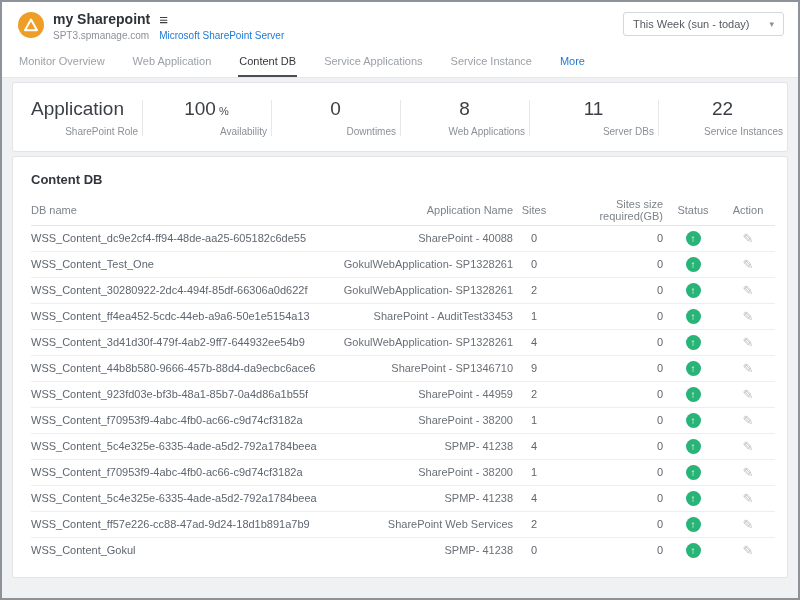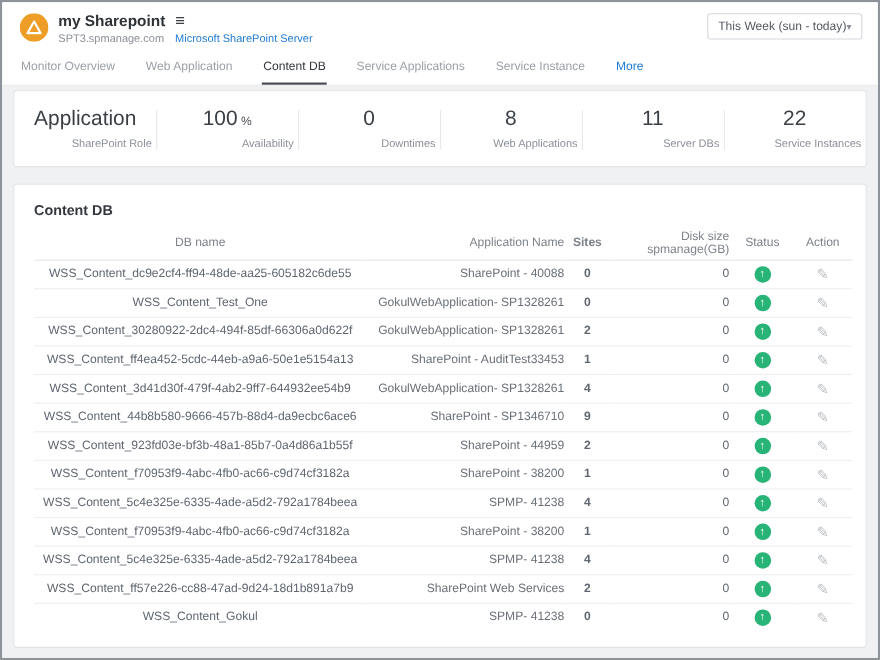--- a/index.html
+++ b/index.html
@@ -9,51 +9,51 @@
 
   
   .header { background:#fff; padding:9px 14px 5px 16px; display:flex; justify-content:space-between; align-items:flex-start; }
   .header-left { display:flex; align-items:flex-start; gap:9px; }
   .logo { width:26px; height:26px; flex:0 0 auto; margin-top:1px; }
   .title-row { display:flex; align-items:center; gap:9px; }
   .title { font-size:14px; font-weight:bold; color:#2e3338; }
   .hamburger { font-size:15px; color:#3c4043; cursor:pointer; line-height:1; }
   .subtitle { margin-top:3px; font-size:10px; color:#8b9097; display:flex; gap:10px; align-items:center; }
   .server-link { color:#1f7ad4; cursor:pointer; }
-  .range-select { border:1px solid #d4d8dd; border-radius:3px; padding:5px 9px; font-size:11px; color:#555a60; display:flex; align-items:center; gap:0; cursor:pointer; margin-top:1px; }
+  .range-select { border:1px solid #d4d8dd; border-radius:3px; padding:5px 9px; font-size:11px; color:#555a60; display:flex; align-items:center; gap:20px; cursor:pointer; margin-top:1px; }
   .caret { font-size:9px; color:#8b9097; }
 
   
   .tabs { display:flex; gap:26px; padding:0 16px; background:#fff; border-bottom:1px solid #e5e7e9; }
   .tab { font-size:11px; color:#9ba1a8; padding:9px 1px 8px; border-bottom:2px solid transparent; cursor:pointer; white-space:nowrap; }
   .tab.active { color:#33373c; border-bottom-color:#4a4e54; }
   .tab.link { color:#1f7ad4; }
 
   
-  .content { flex:1; background:#f0f1f2; padding:4px 10px; display:flex; flex-direction:column; gap:15px; overflow:hidden; }
+  .content { flex:1; background:#f0f1f2; padding:4px 10px; display:flex; flex-direction:column; gap:4px; overflow:hidden; }
   .card { background:#fff; border:1px solid #e2e4e7; border-radius:3px; }
 
   
   .summary { display:flex; padding:13px 0 12px; }
   .stat { flex:1; text-align:center; position:relative; padding:2px 4px; }
   .stat + .stat::before { content:""; position:absolute; left:0; top:50%; transform:translateY(-50%); height:36px; width:1px; background:#e6e8eb; }
   .stat-value { font-size:19px; color:#3a3f45; }
   .stat-value .suffix { font-size:11px; color:#4a4f55; }
   .stat-label { font-size:10px; color:#8b9097; margin-top:6px;text-align:right; }
 
   
   .table-card { padding:13px 18px 14px; flex:0 0 auto; }
   .table-title { font-size:13px; font-weight:bold; color:#33373d; margin:2px 0 8px; }
   table { width:100%; border-collapse:collapse; table-layout:fixed; }
   th { font-size:11px; font-weight:normal; color:#7d838b; height:30px; border-bottom:1px solid #e4e6e9; vertical-align:middle; }
   td { font-size:11px; color:#5f6670; height:26px; border-bottom:1px solid #eceef0; vertical-align:middle; overflow:hidden; white-space:nowrap; }
   tbody tr:last-child td { border-bottom:none; }
-  .col-db { width:302px; text-align:center; }
+  .col-db { width:302px; text-align:left; }
   .col-app { width:180px; text-align:right; }
-  .col-sites { width:42px; text-align:center;font-weight:bold; }
+  .col-sites { width:42px; text-align:center; }
   .col-disk { width:110px; text-align:right; padding-right:2px; }
   .col-status { width:56px; text-align:center; }
   .col-action { width:54px; text-align:center; }
   td.col-app { color:#6a7077; }
   .status-up { display:inline-block; width:15px; height:15px; border-radius:50%; background:#28b377; color:#fff; font-size:10px; font-weight:bold; line-height:15px; text-align:center; }
   .pencil { color:#b9bdc2; font-size:13px; cursor:pointer; }
 </style>
 </head>
 <body>
 
@@ -122,21 +122,21 @@
       </div>
 
     <div class="card table-card">
       <div class="table-title">Content DB</div>
       <table>
         <thead>
             <tr id="thead-row">
               <th class="col-db">DB name</th>
               <th class="col-app">Application Name</th>
               <th class="col-sites">Sites</th>
-              <th class="col-disk">Disk size spmanage(GB)</th>
+              <th class="col-disk">Sites size required(GB)</th>
               <th class="col-status">Status</th>
               <th class="col-action">Action</th>
             </tr>
           </thead>
         <tbody id="tbody">
             <tr>
               <td class="col-db">WSS_Content_dc9e2cf4-ff94-48de-aa25-605182c6de55</td>
               <td class="col-app">SharePoint - 40088</td>
               <td class="col-sites">0</td>
               <td class="col-disk">0</td>

